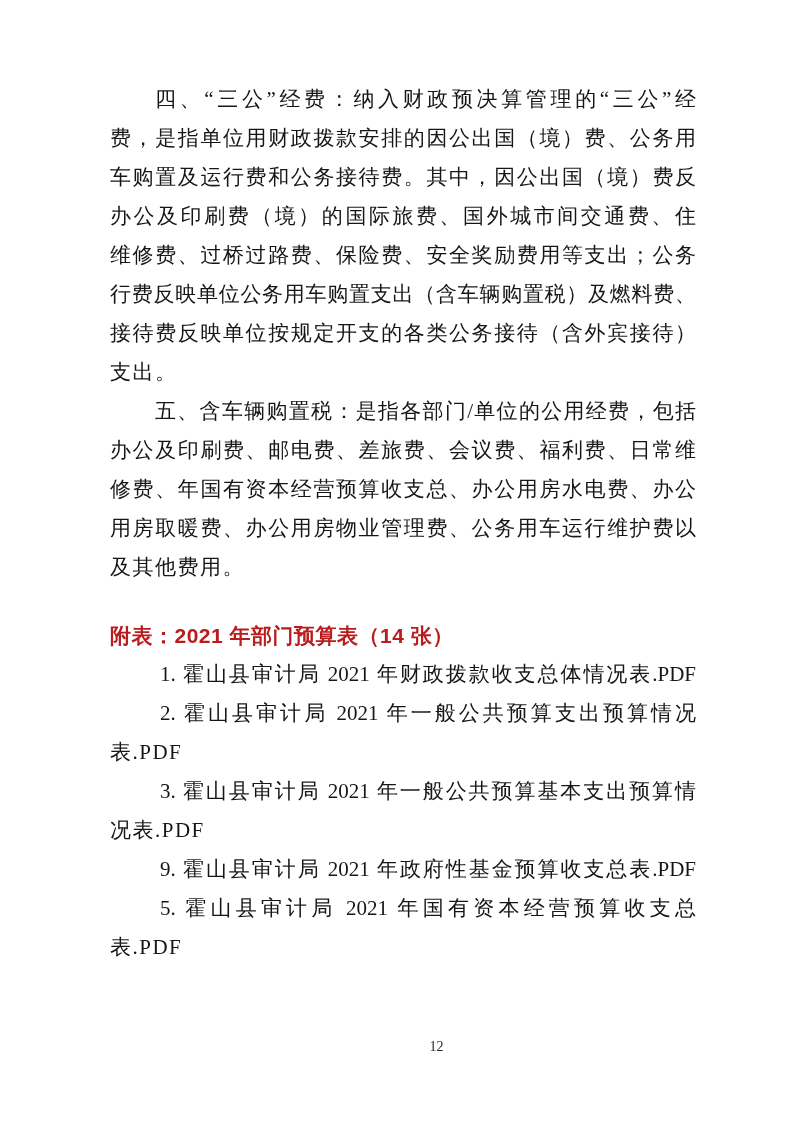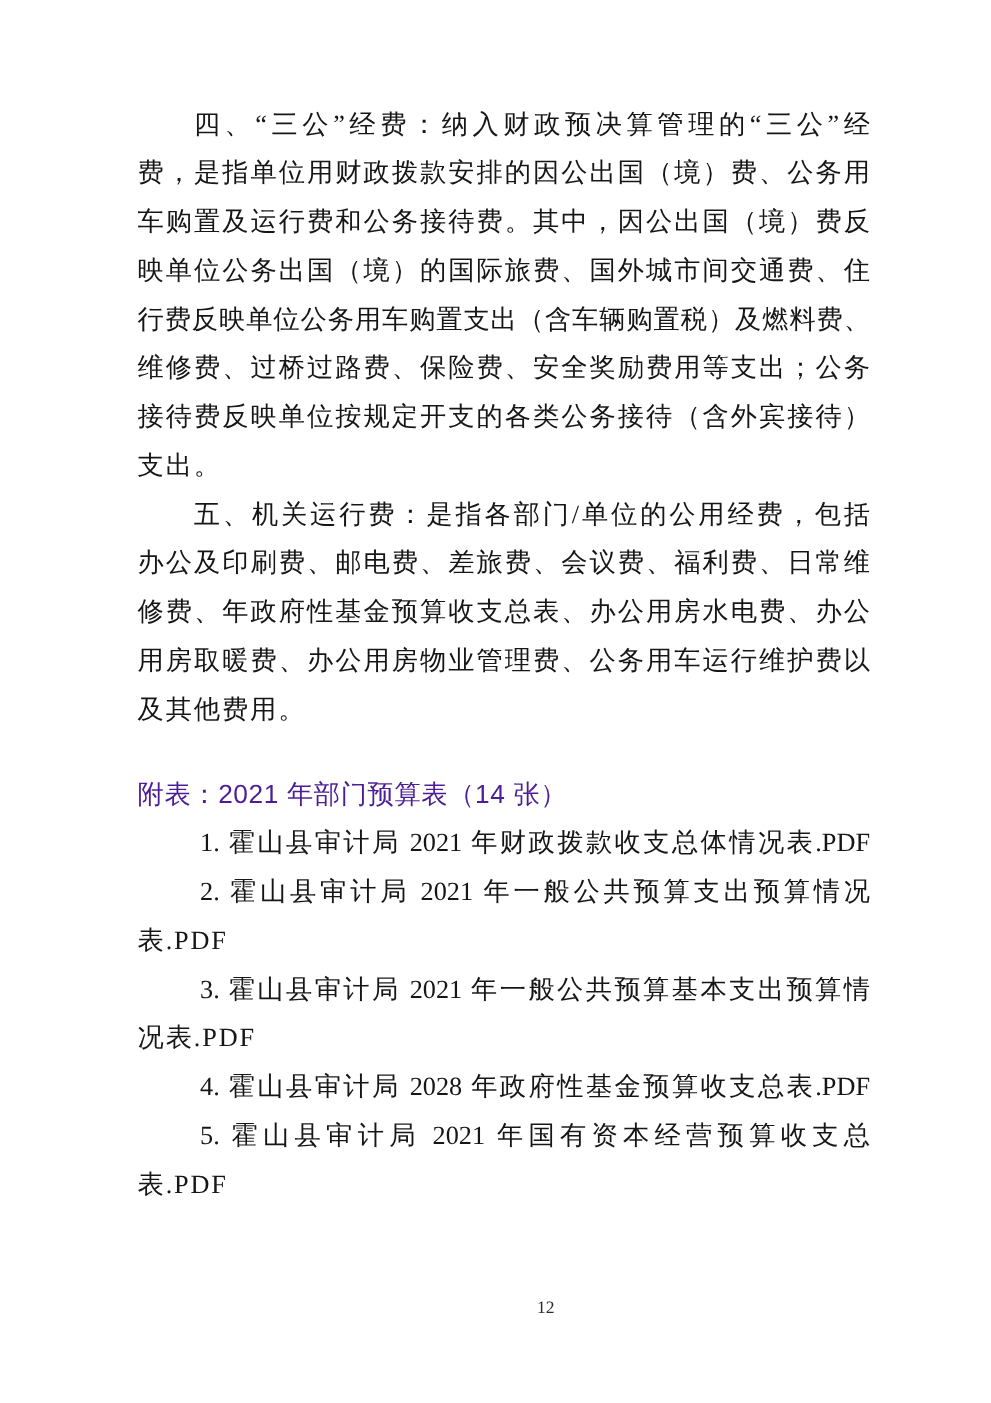--- a/index.html
+++ b/index.html
@@ -31,24 +31,24 @@
     text-align-last: left;
     letter-spacing: 1.5px;
   }
   .ln.indent { padding-left: 45px; }
   .ln.indent-list { padding-left: 50px; }
   .heading {
     margin-top: 29px;
     font-size: 21px;
     line-height: 39px;
     height: 39px;
-    font-weight: normal;
+    font-weight: bold;
     font-family: "Liberation Sans", "DejaVu Sans", sans-serif;
     letter-spacing: 0.5px;
-    color: #4c1d95;
+    color: #b91c1c;
   }
   .page-number {
     position: absolute;
     top: 1038px;
     left: 0;
     width: 793px;
     text-align: center;
     font-size: 14px;
     line-height: 18px;
     color: #2a2a2a;
@@ -57,51 +57,51 @@
 </style>
 </head>
 <body>
 
 <div class="content">
 
   <div class="para">
     <div class="ln indent">四、“三公”经费：纳入财政预决算管理的“三公”经</div>
     <div class="ln">费，是指单位用财政拨款安排的因公出国（境）费、公务用</div>
     <div class="ln">车购置及运行费和公务接待费。其中，因公出国（境）费反</div>
-    <div class="ln">映单位公务出国（境）的国际旅费、国外城市间交通费、住</div>
+    <div class="ln">办公及印刷费（境）的国际旅费、国外城市间交通费、住</div>
+    <div class="ln">维修费、过桥过路费、保险费、安全奖励费用等支出；公务</div>
     <div class="ln">行费反映单位公务用车购置支出（含车辆购置税）及燃料费、</div>
-    <div class="ln">维修费、过桥过路费、保险费、安全奖励费用等支出；公务</div>
     <div class="ln">接待费反映单位按规定开支的各类公务接待（含外宾接待）</div>
     <div class="ln last">支出。</div>
   </div>
 
   <div class="para">
-    <div class="ln indent">五、机关运行费：是指各部门/单位的公用经费，包括</div>
+    <div class="ln indent">五、含车辆购置税：是指各部门/单位的公用经费，包括</div>
     <div class="ln">办公及印刷费、邮电费、差旅费、会议费、福利费、日常维</div>
-    <div class="ln">修费、年政府性基金预算收支总表、办公用房水电费、办公</div>
+    <div class="ln">修费、年国有资本经营预算收支总、办公用房水电费、办公</div>
     <div class="ln">用房取暖费、办公用房物业管理费、公务用车运行维护费以</div>
     <div class="ln last">及其他费用。</div>
   </div>
 
   <div class="heading">附表：2021 年部门预算表（14 张）</div>
 
   <div class="list">
     <div class="item">
       <div class="ln indent-list">1. 霍山县审计局 2021 年财政拨款收支总体情况表.PDF</div>
     </div>
     <div class="item">
       <div class="ln indent-list">2. 霍山县审计局 2021 年一般公共预算支出预算情况</div>
       <div class="ln last">表.PDF</div>
     </div>
     <div class="item">
       <div class="ln indent-list">3. 霍山县审计局 2021 年一般公共预算基本支出预算情</div>
       <div class="ln last">况表.PDF</div>
     </div>
     <div class="item">
-      <div class="ln indent-list">4. 霍山县审计局 2028 年政府性基金预算收支总表.PDF</div>
+      <div class="ln indent-list">9. 霍山县审计局 2021 年政府性基金预算收支总表.PDF</div>
     </div>
     <div class="item">
       <div class="ln indent-list">5. 霍山县审计局 2021 年国有资本经营预算收支总</div>
       <div class="ln last">表.PDF</div>
     </div>
   </div>
 
 </div>
 
 <div class="page-number">12</div>

